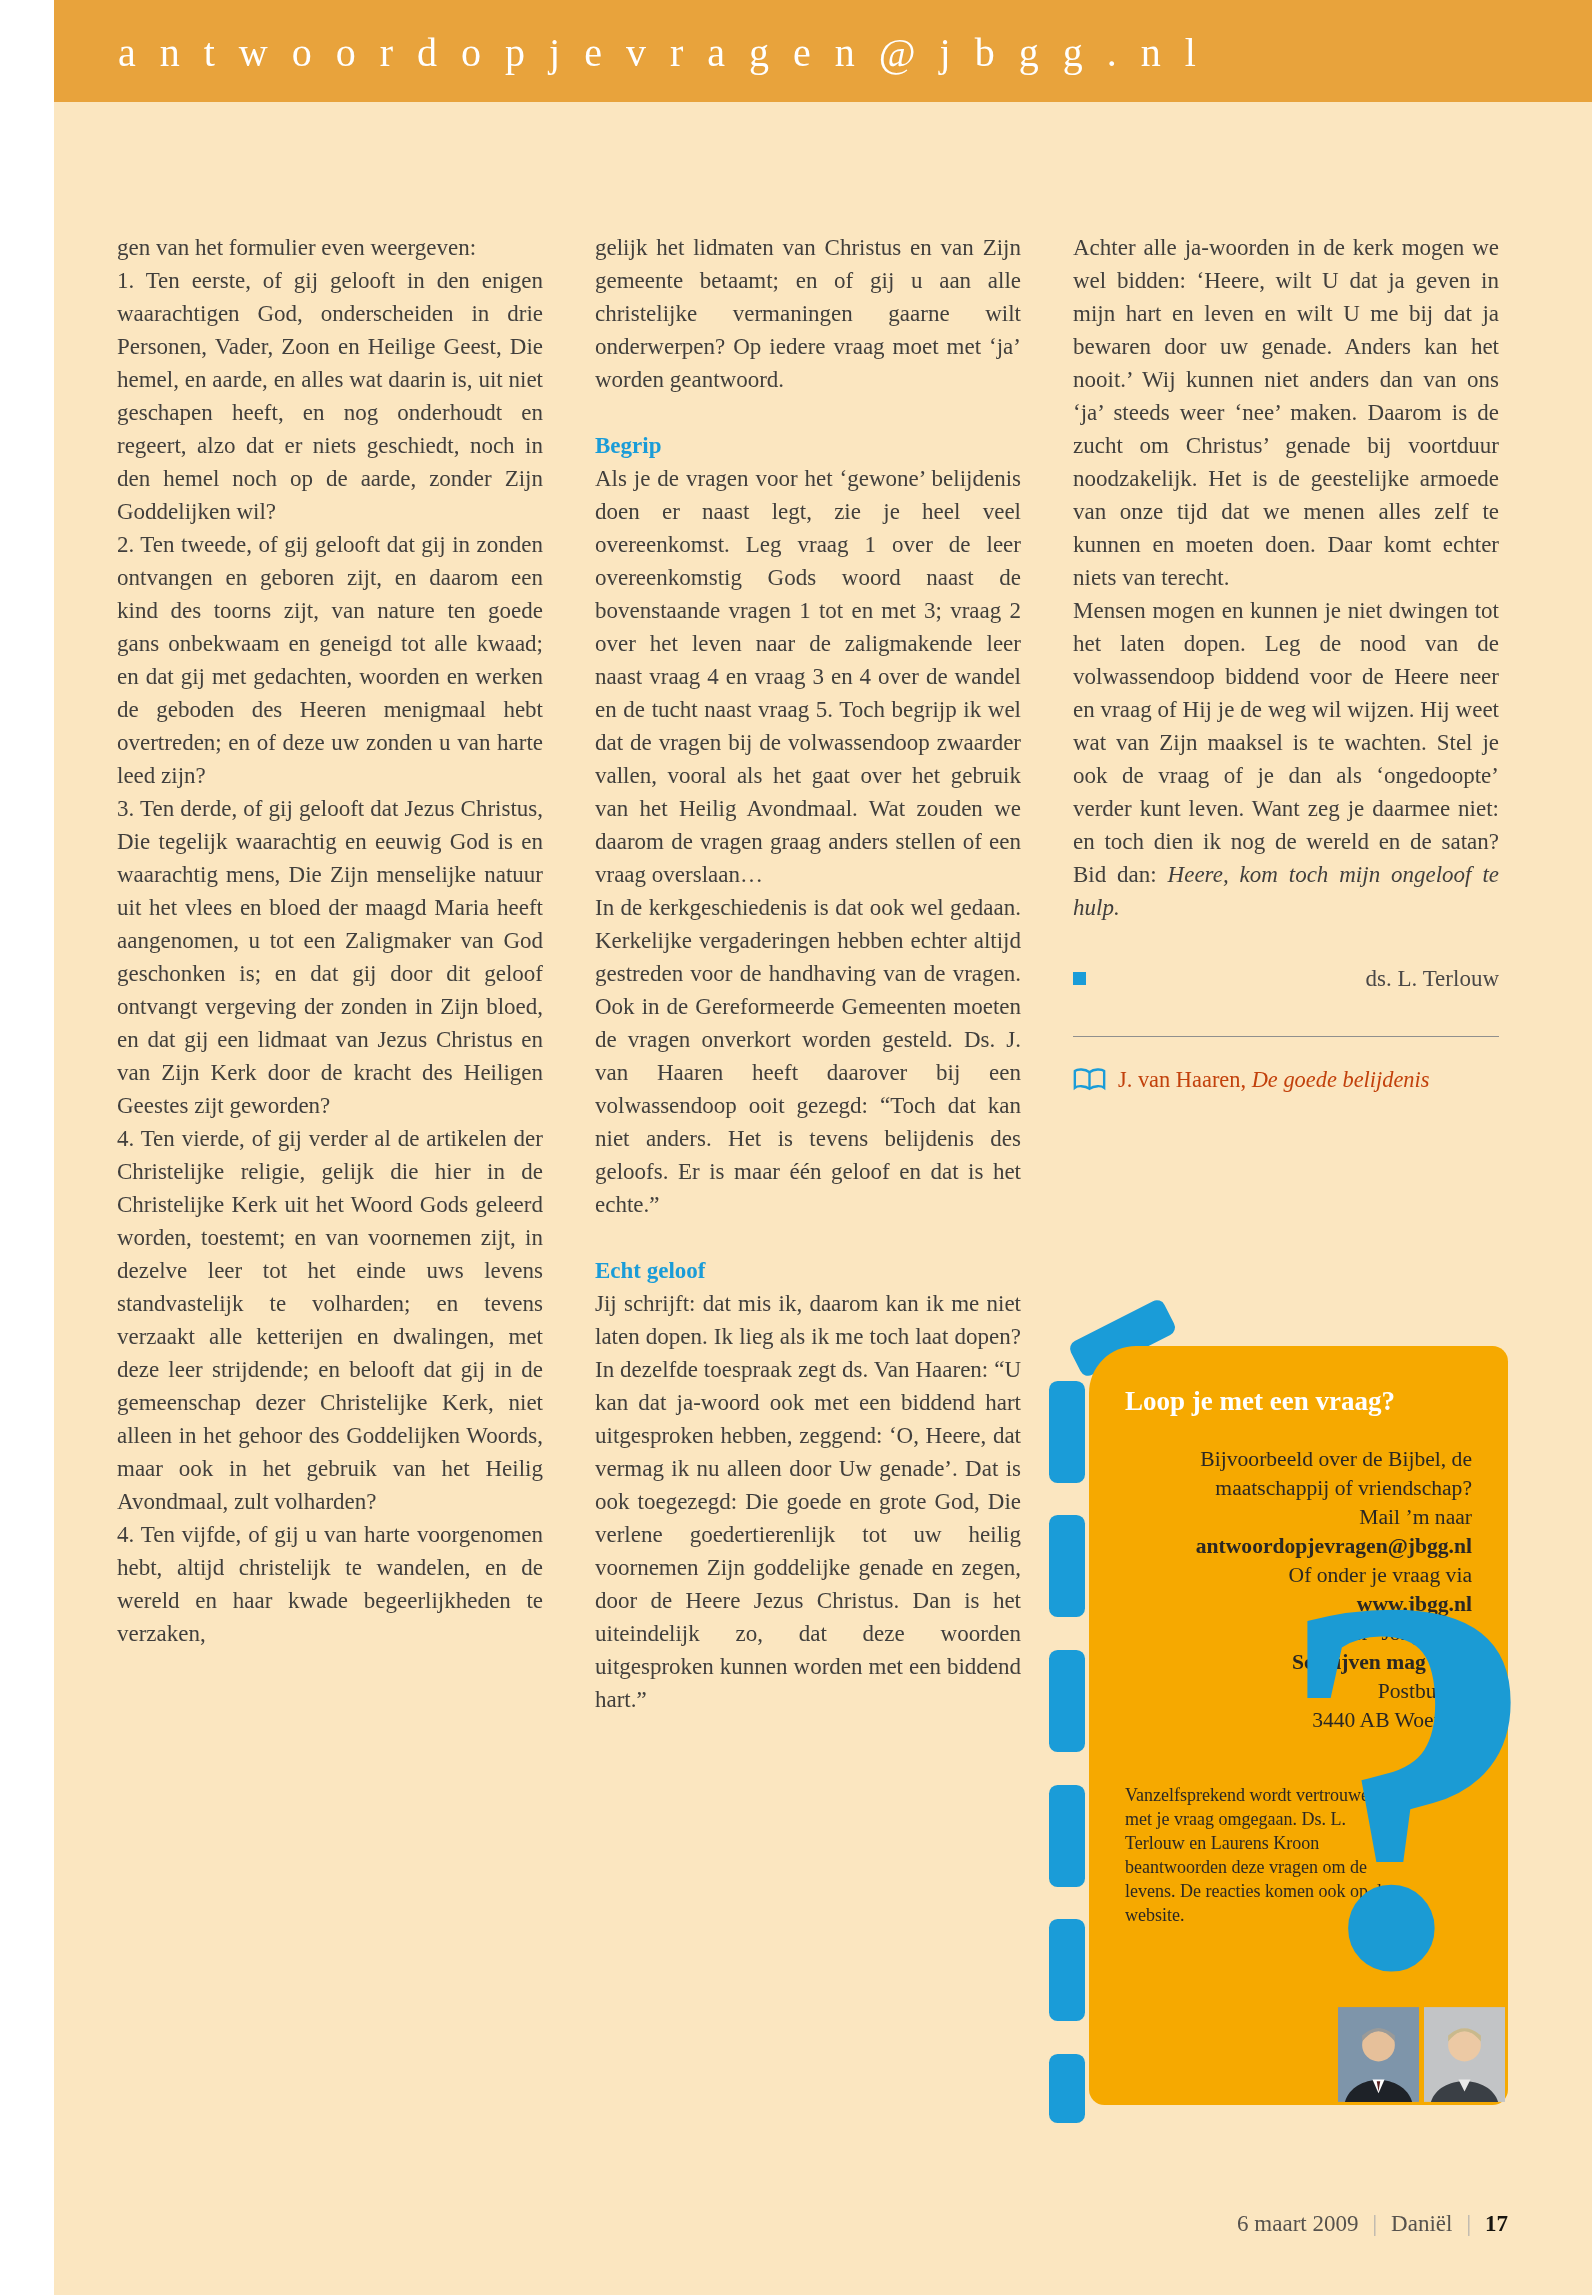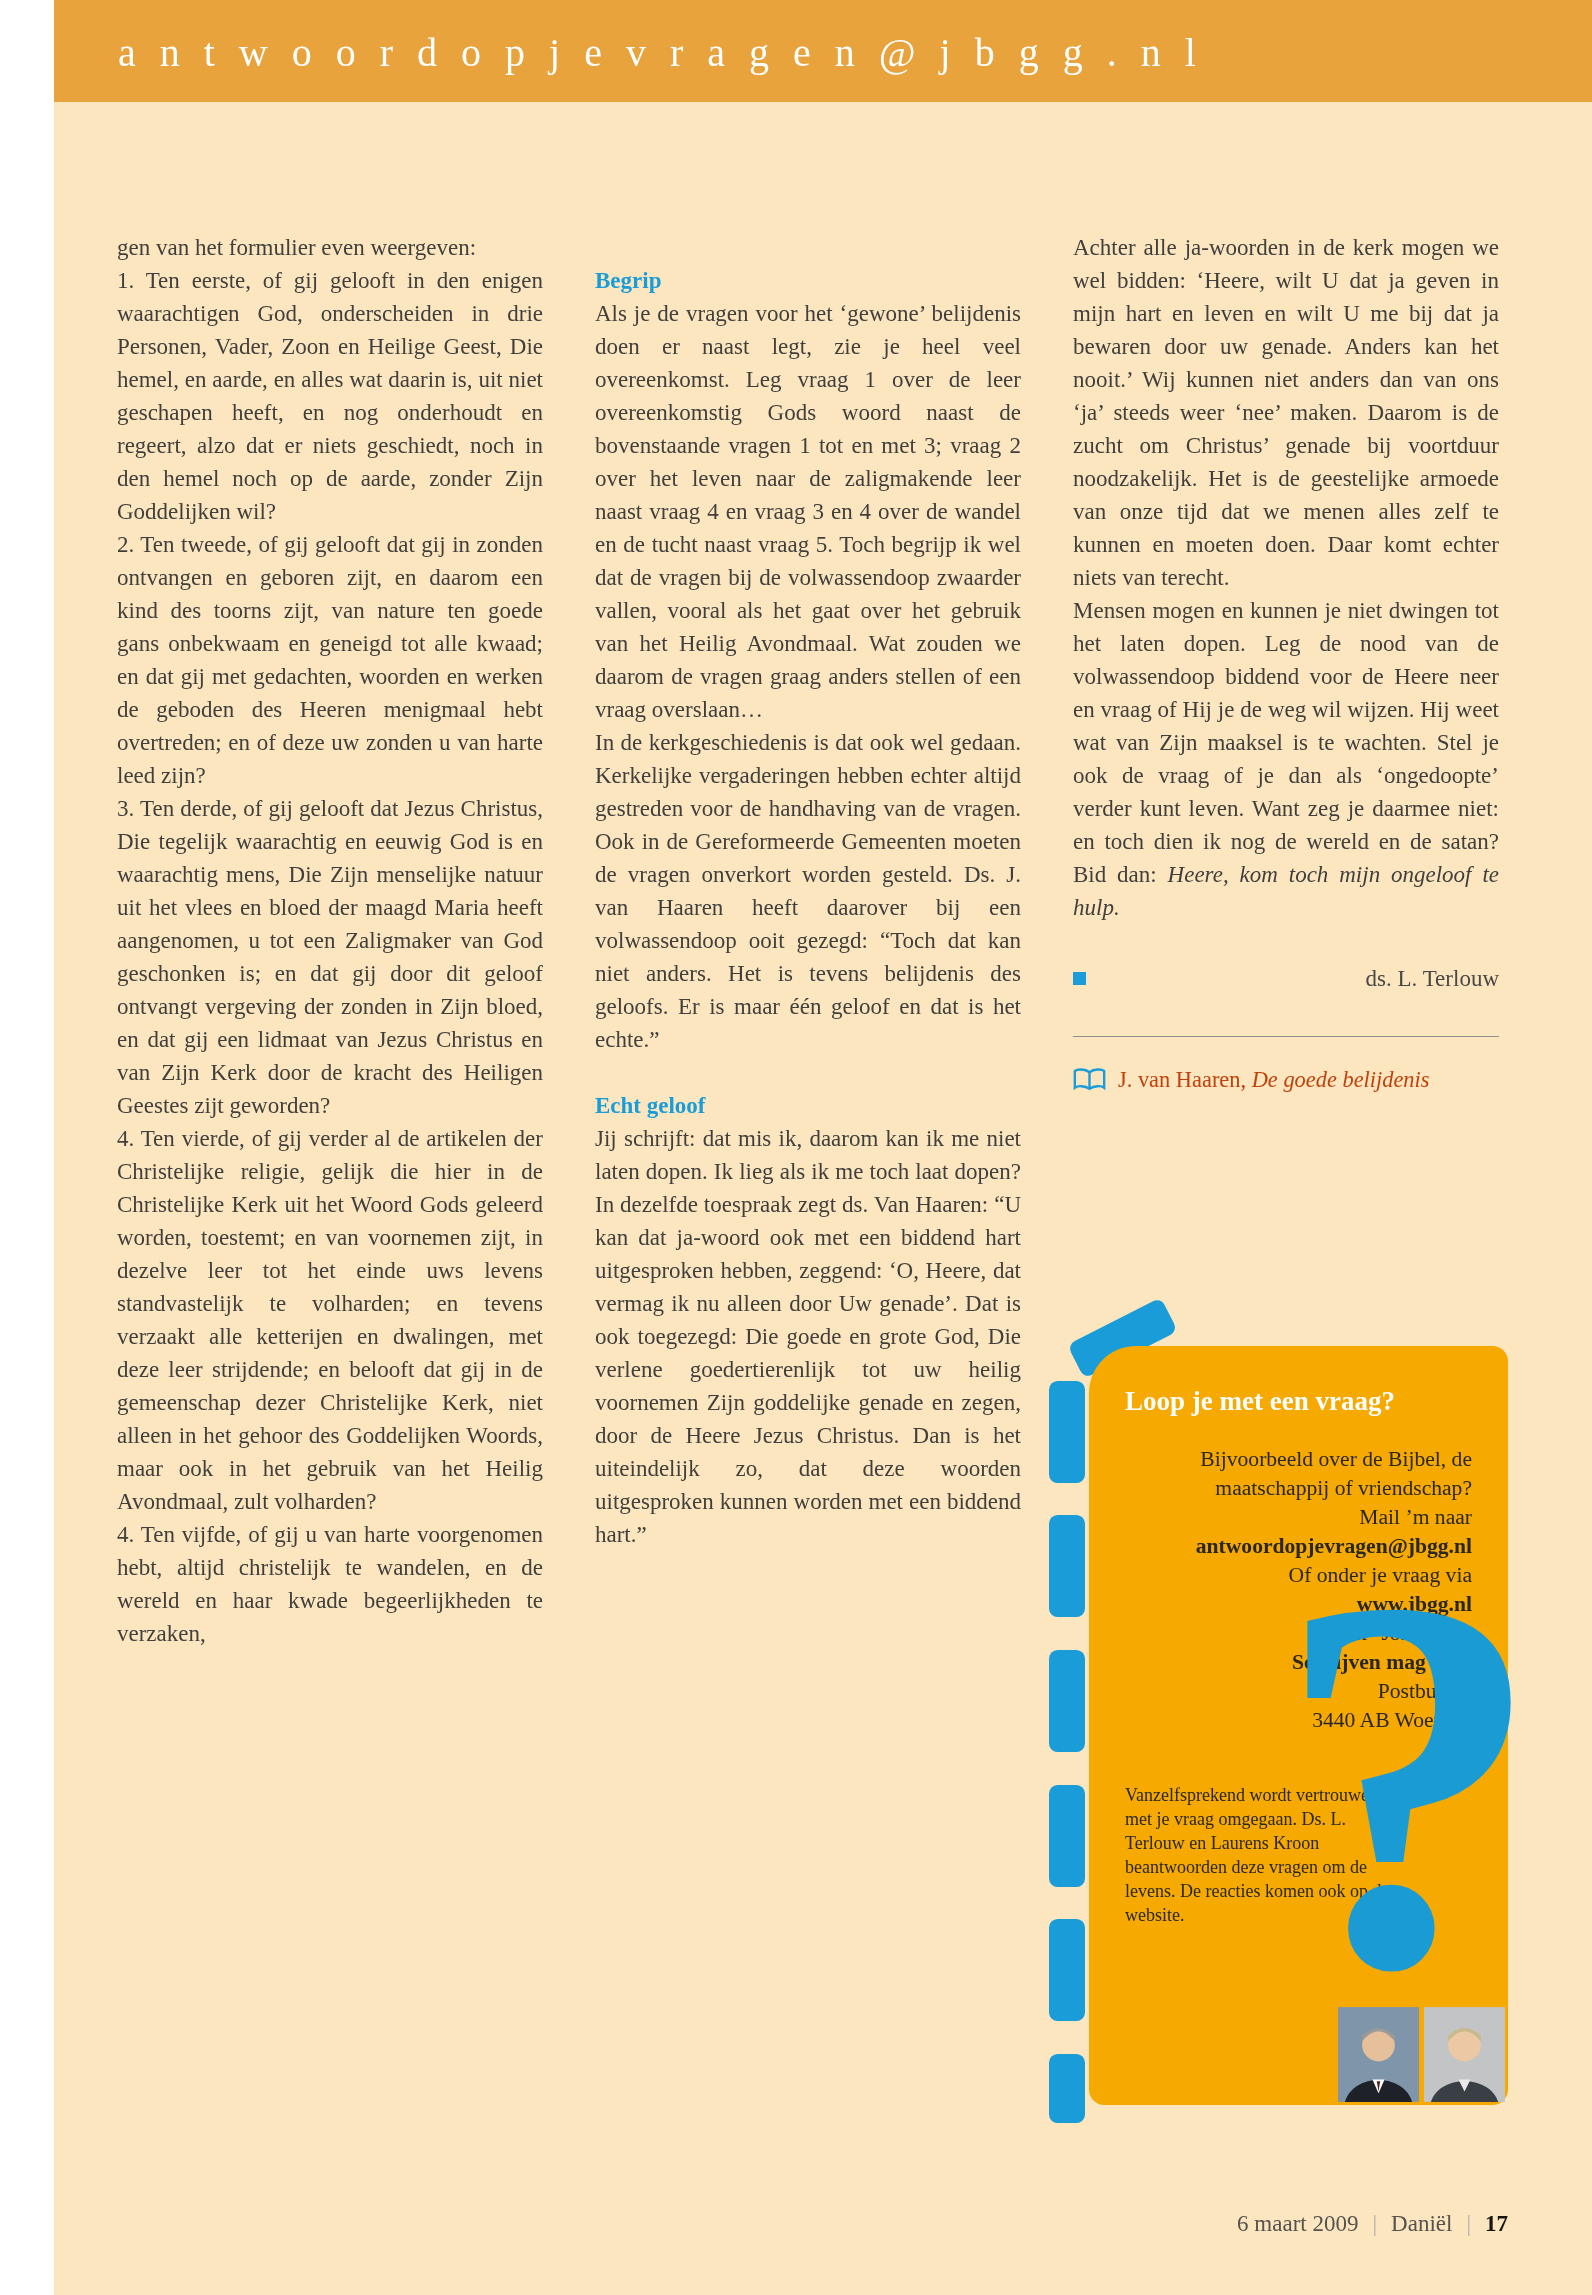--- a/index.html
+++ b/index.html
@@ -60,20 +60,21 @@
   <div class="col" style="left:117px">
     <p>gen van het formulier even weergeven:</p>
     <p>1. Ten eerste, of gij gelooft in den enigen waarachtigen God, onderscheiden in drie Personen, Vader, Zoon en Heilige Geest, Die hemel, en aarde, en alles wat daarin is, uit niet geschapen heeft, en nog onderhoudt en regeert, alzo dat er niets geschiedt, noch in den hemel noch op de aarde, zonder Zijn Goddelijken wil?</p>
     <p>2. Ten tweede, of gij gelooft dat gij in zonden ontvangen en geboren zijt, en daarom een kind des toorns zijt, van nature ten goede gans onbekwaam en geneigd tot alle kwaad; en dat gij met gedachten, woorden en werken de geboden des Heeren menigmaal hebt overtreden; en of deze uw zonden u van harte leed zijn?</p>
     <p>3. Ten derde, of gij gelooft dat Jezus Christus, Die tegelijk waarachtig en eeuwig God is en waarachtig mens, Die Zijn menselijke natuur uit het vlees en bloed der maagd Maria heeft aangenomen, u tot een Zaligmaker van God geschonken is; en dat gij door dit geloof ontvangt vergeving der zonden in Zijn bloed, en dat gij een lidmaat van Jezus Christus en van Zijn Kerk door de kracht des Heiligen Geestes zijt geworden?</p>
     <p>4. Ten vierde, of gij verder al de artikelen der Christelijke religie, gelijk die hier in de Christelijke Kerk uit het Woord Gods geleerd worden, toestemt; en van voornemen zijt, in dezelve leer tot het einde uws levens standvastelijk te volharden; en tevens verzaakt alle ketterijen en dwalingen, met deze leer strijdende; en belooft dat gij in de gemeenschap dezer Christelijke Kerk, niet alleen in het gehoor des Goddelijken Woords, maar ook in het gebruik van het Heilig Avondmaal, zult volharden?</p>
     <p>4. Ten vijfde, of gij u van harte voorgenomen hebt, altijd christelijk te wandelen, en de wereld en haar kwade begeerlijkheden te verzaken,</p>
   </div>
 
   <div class="col" style="left:595px">
+    <p>gelijk het lidmaten van Christus en van Zijn gemeente betaamt; en of gij u aan alle christelijke vermaningen gaarne wilt onderwerpen? Op iedere vraag moet met ‘ja’ worden geantwoord.</p>
     <h3 class="blue-h">Begrip</h3>
     <p>Als je de vragen voor het ‘gewone’ belijdenis doen er naast legt, zie je heel veel overeenkomst. Leg vraag 1 over de leer overeenkomstig Gods woord naast de bovenstaande vragen 1 tot en met 3; vraag 2 over het leven naar de zaligmakende leer naast vraag 4 en vraag 3 en 4 over de wandel en de tucht naast vraag 5. Toch begrijp ik wel dat de vragen bij de volwassendoop zwaarder vallen, vooral als het gaat over het gebruik van het Heilig Avondmaal. Wat zouden we daarom de vragen graag anders stellen of een vraag overslaan…</p>
     <p>In de kerkgeschiedenis is dat ook wel gedaan. Kerkelijke vergaderingen hebben echter altijd gestreden voor de handhaving van de vragen. Ook in de Gereformeerde Gemeenten moeten de vragen onverkort worden gesteld. Ds. J. van Haaren heeft daarover bij een volwassendoop ooit gezegd: “Toch dat kan niet anders. Het is tevens belijdenis des geloofs. Er is maar één geloof en dat is het echte.”</p>
     <h3 class="blue-h">Echt geloof</h3>
     <p>Jij schrijft: dat mis ik, daarom kan ik me niet laten dopen. Ik lieg als ik me toch laat dopen? In dezelfde toespraak zegt ds. Van Haaren: “U kan dat ja-woord ook met een biddend hart uitgesproken hebben, zeggend: ‘O, Heere, dat vermag ik nu alleen door Uw genade’. Dat is ook toegezegd: Die goede en grote God, Die verlene goedertierenlijk tot uw heilig voornemen Zijn goddelijke genade en zegen, door de Heere Jezus Christus. Dan is het uiteindelijk zo, dat deze woorden uitgesproken kunnen worden met een biddend hart.”</p>
   </div>
 
   <div class="col" style="left:1073px">
     <p>Achter alle ja-woorden in de kerk mogen we wel bidden: ‘Heere, wilt U dat ja geven in mijn hart en leven en wilt U me bij dat ja bewaren door uw genade. Anders kan het nooit.’ Wij kunnen niet anders dan van ons ‘ja’ steeds weer ‘nee’ maken. Daarom is de zucht om Christus’ genade bij voortduur noodzakelijk. Het is de geestelijke armoede van onze tijd dat we menen alles zelf te kunnen en moeten doen. Daar komt echter niets van terecht.</p>
     <p><span>Mensen mogen en kunnen je niet dwingen tot het laten dopen. Leg de nood van de volwassendoop biddend voor de Heere neer en vraag of Hij je de weg wil wijzen. Hij weet wat van Zijn maaksel is te wachten. Stel je ook de vraag of je dan als ‘ongedoopte’ verder kunt leven. Want zeg je daarmee niet: en toch dien ik nog de wereld en de satan? Bid dan: </span><em>Heere, kom toch mijn ongeloof te hulp.</em></p>

